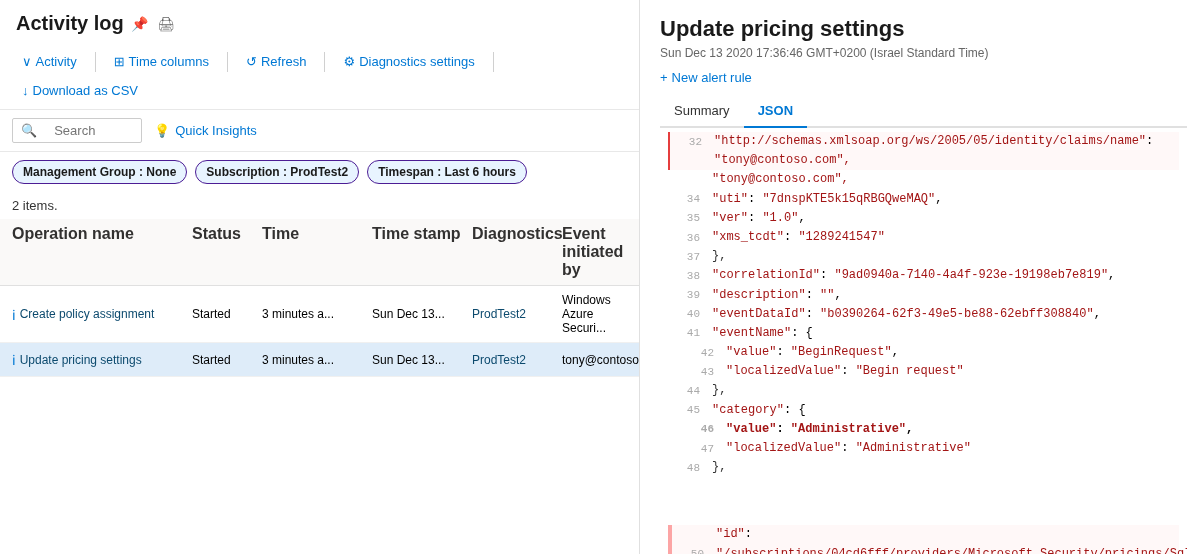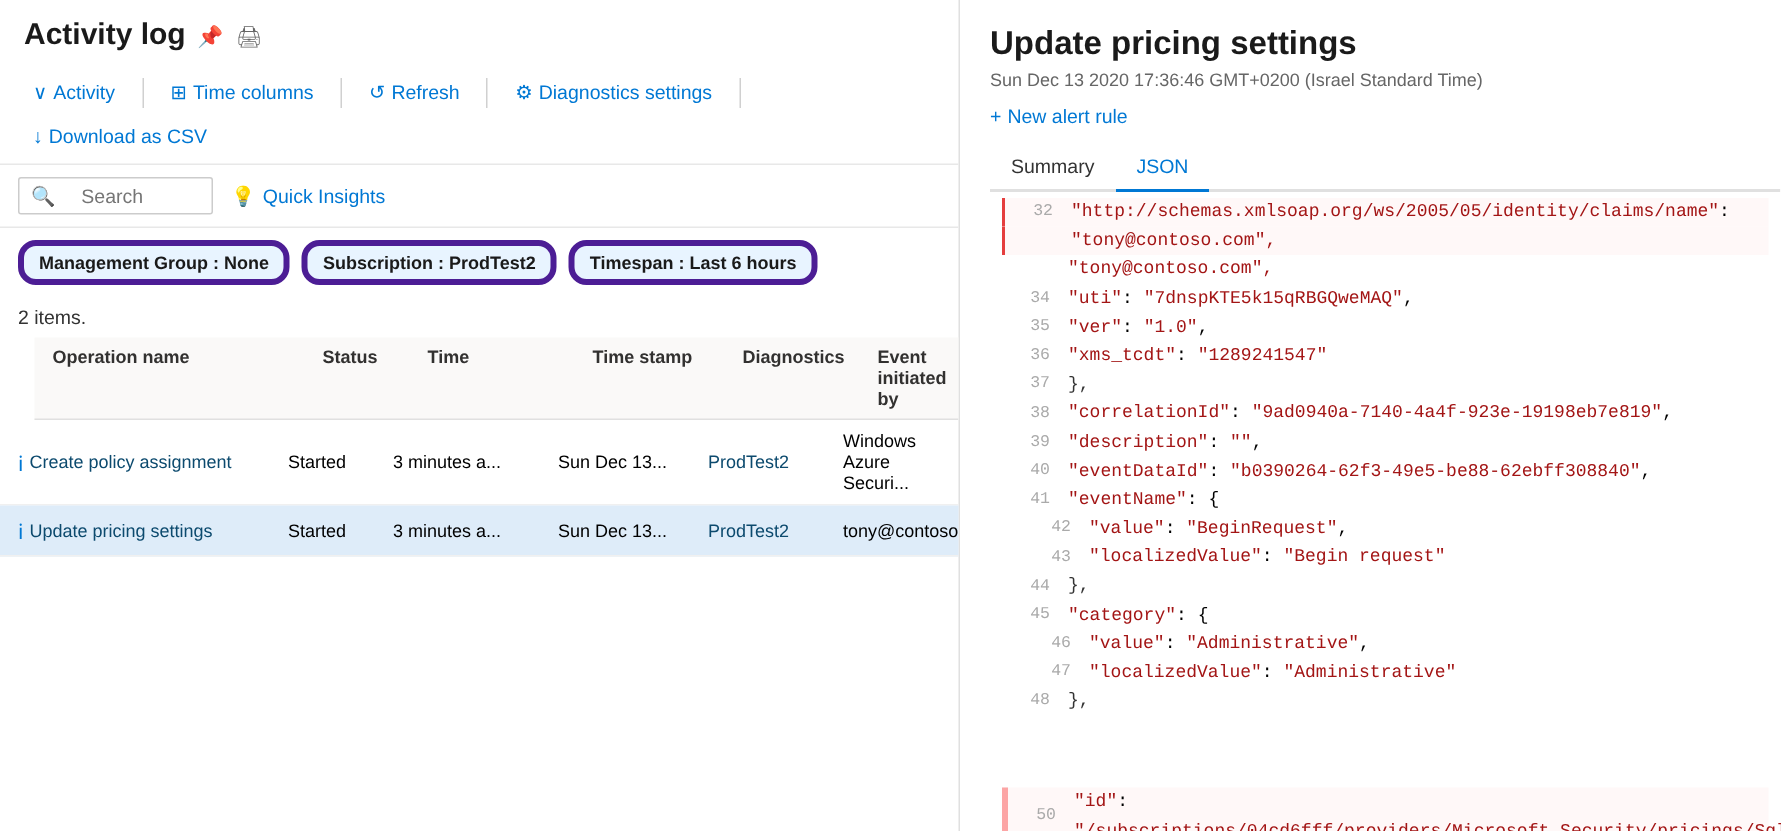--- a/index.html
+++ b/index.html
@@ -15,46 +15,46 @@
     .toolbar { display: flex; align-items: center; gap: 4px; padding: 6px 12px; border-bottom: 1px solid #e8e8e8; flex-wrap: wrap; }
     .toolbar-btn { display: flex; align-items: center; gap: 4px; padding: 5px 10px; border: none; background: none; color: #0078d4; cursor: pointer; font-size: 13px; border-radius: 2px; }
     .toolbar-sep { width: 1px; height: 20px; background: #d0d0d0; margin: 0 4px; }
 
     .search-bar { display: flex; align-items: center; gap: 12px; padding: 8px 12px; border-bottom: 1px solid #e8e8e8; }
     .search-box { display: flex; align-items: center; border: 1px solid #ccc; border-radius: 2px; padding: 4px 8px; gap: 6px; width: 130px; }
     .search-box input { border: none; outline: none; font-size: 13px; width: 80px; margin-left: 11px; }
     .quick-insights-btn { display: flex; align-items: center; gap: 5px; color: #0078d4; cursor: pointer; font-size: 13px; background: none; border: none; }
 
     .filters { display: flex; align-items: center; gap: 8px; padding: 8px 12px; flex-wrap: wrap; }
-    .filter-tag { background: #e8f4ff; color: #1a1a1a; padding: 4px 10px; border-radius: 12px; font-size: 12px; cursor: pointer; border: 4px solid #4c1d95; }
+    .filter-tag { background: #e8f4ff; color: #1a1a1a; padding: 4px 10px; border-radius: 12px; font-size: 12px; cursor: pointer; border: 1px solid #4c1d95; }
     .filter-tag span { font-weight: 600; }
 
     .item-count { padding: 6px 12px; font-size: 13px; color: #333; }
 
-    .table-header { display: grid; grid-template-columns: 180px 70px 110px 100px 90px 1fr; padding: 6px 12px; background: #faf9f8; border-bottom: 1px solid #e0e0e0; font-weight: 600; font-size: 12px; color: #323130; margin-left: 23px; }
+    .table-header { display: grid; grid-template-columns: 180px 70px 110px 100px 90px 1fr; padding: 6px 12px; background: #faf9f8; border-bottom: 1px solid #e0e0e0; font-weight: 600; font-size: 16px; color: #323130; }
 
     .table-body { overflow-y: auto; flex: 1; }
     .table-row { display: grid; grid-template-columns: 180px 70px 110px 100px 90px 1fr; padding: 7px 12px; border-bottom: 1px solid #f0f0f0; align-items: center; font-size: 12px; }
     .table-row.selected { background: #deecf9; }
     .row-icon { color: #0078d4; font-size: 14px; margin-right: 4px; }
     .op-name { display: flex; align-items: center; }
     .link-text { color: #0c4a6e; cursor: pointer; }
 
     
     .right-panel { flex: 1; display: flex; flex-direction: column; overflow: hidden; padding: 16px 0 0 20px; }
     .detail-title { font-size: 22px; font-weight: 600; color: #1a1a1a; margin-bottom: 4px; }
     .detail-subtitle { font-size: 12px; color: #666; margin-bottom: 10px; }
     .new-alert-btn { display: flex; align-items: center; gap: 4px; color: #0078d4; font-size: 13px; cursor: pointer; background: none; border: none; margin-bottom: 10px; }
 
     .tabs { display: flex; align-items: center; border-bottom: 2px solid #e0e0e0; margin-bottom: 0; gap: 0; }
     .tab { padding: 8px 14px; font-size: 13px; cursor: pointer; color: #333; border: none; background: none; }
-    .tab.active { color: #0078d4; border-bottom: 2px solid #0078d4; font-weight: 400; margin-bottom: -2px; background: #fff; }
+    .tab.active { color: #0078d4; border-bottom: 2px solid #0078d4; font-weight: 700; margin-bottom: -2px; background: #fff; }
 
     .json-viewer { flex: 1; overflow-y: auto; background: #fff; padding: 4px 8px; font-family: 'Courier New', monospace; font-size: 12px; line-height: 1.6; }
-    .json-line { display: flex; align-items: center; padding: 0 2px; }
+    .json-line { display: flex; align-items: flex-end; padding: 0 2px; }
     .line-num { color: #aaa; min-width: 30px; user-select: none; text-align: right; margin-right: 12px; font-size: 11px; padding-top: 1px; }
     .json-key { color: #a31515; }
     .json-str { color: #a31515; }
     .json-plain { color: #333; }
   </style>
 </head>
 <body>
 
 <div class="left-panel">
 
@@ -218,21 +218,21 @@
     <span>  <span class="json-key">"localizedValue"</span>: <span class="json-str">"Begin request"</span></span>
   </div>
       <div class="json-line" style="">
     <span class="line-num">44</span>
     <span><span class="json-plain">},</span></span>
   </div>
       <div class="json-line" style="">
     <span class="line-num">45</span>
     <span><span class="json-key">"category"</span>: {</span>
   </div>
-      <div class="json-line" style="padding-left:16px;">
+      <div class="json-line" style="padding-left:16px;font-weight:bold;">
     <span class="line-num">46</span>
     <span>  <span class="json-key">"value"</span>: <span class="json-str">"Administrative"</span>,</span>
   </div>
       <div class="json-line" style="padding-left:16px;">
     <span class="line-num">47</span>
     <span>  <span class="json-key">"localizedValue"</span>: <span class="json-str">"Administrative"</span></span>
   </div>
       <div class="json-line" style="">
     <span class="line-num">48</span>
     <span><span class="json-plain">},</span></span>

